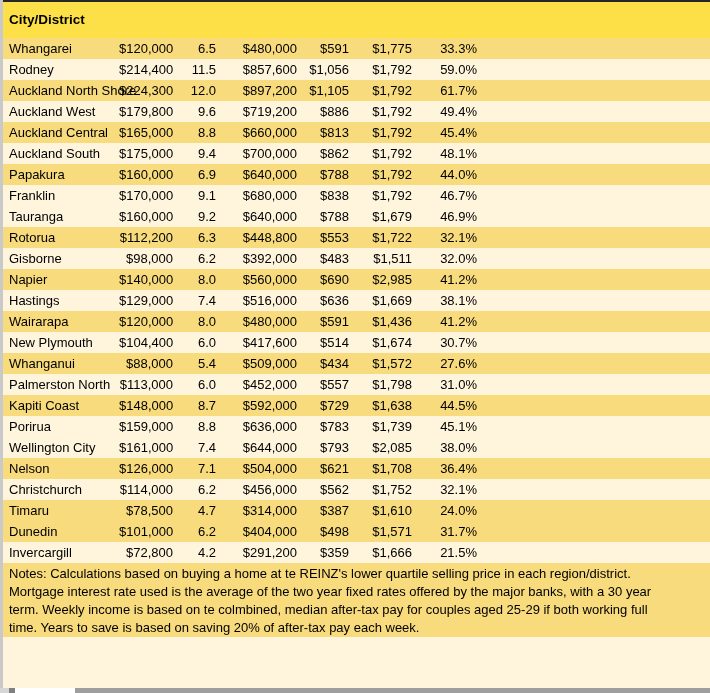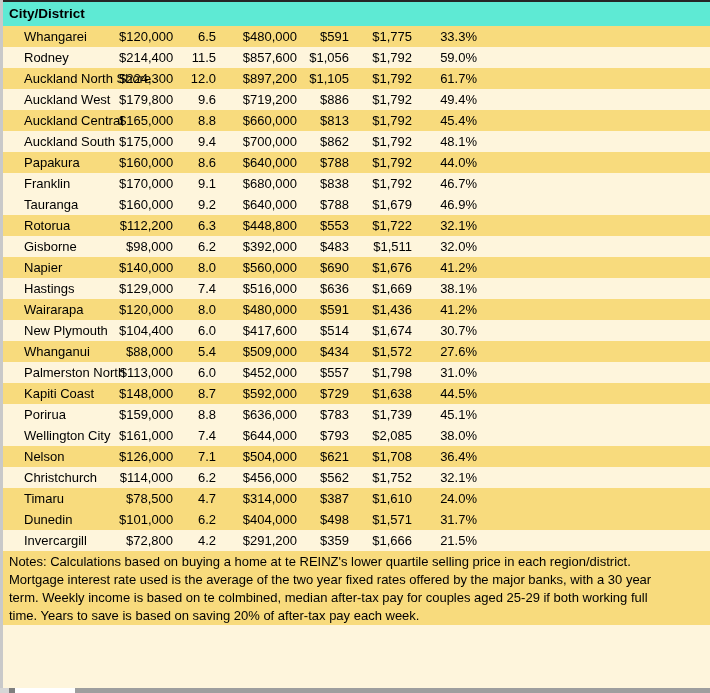--- a/index.html
+++ b/index.html
@@ -18,25 +18,25 @@
     border-collapse:collapse;table-layout:fixed;width:707px;
     margin:2px 0 0 3px;
   }
   col.c1{width:116px;} col.c2{width:56px;} col.c3{width:43px;}
   col.c4{width:81px;}  col.c5{width:52px;} col.c6{width:63px;}
   col.c7{width:65px;}  col.cf{width:231px;}
   th,td{
     padding:0;margin:0;font-size:13px;line-height:21px;height:21px;
     white-space:nowrap;overflow:visible;font-weight:normal;
   }
-  tr.head th{height:24px;line-height:24px;background:#5eead4;}
+  tr.head th{height:36px;line-height:24px;background:#fde047;}
   th.h-city{text-align:left;padding-left:6px;font-weight:bold;font-size:13.5px;}
   tr.gold td{background:#F8DB7D;}
   tr.cream td{background:#FEF5DC;}
-  .c-city{text-align:left;padding-left:21px;}
+  .c-city{text-align:left;padding-left:6px;}
   .c-num{text-align:right;padding-right:2px;}
   .notes{
     margin-left:3px;width:707px;height:74px;box-sizing:border-box;
     background:#F8DB7D;padding:2px 0 0 6px;
     font-size:13px;line-height:18px;
   }
   .notes div{white-space:nowrap;overflow:hidden;}
   .bottom-strip{position:absolute;left:0;bottom:0;width:710px;height:5px;background:#9E9E9E;}
   .corner-frag{position:absolute;left:0;bottom:0;width:9px;height:5px;background:#D6D6D6;}
   .corner-dark{position:absolute;left:9px;bottom:0;width:6px;height:5px;background:#7F7F7F;}
@@ -128,21 +128,21 @@
           <td class="c-num">9.4</td>
           <td class="c-num">$700,000</td>
           <td class="c-num">$862</td>
           <td class="c-num">$1,792</td>
           <td class="c-num">48.1%</td>
           <td></td>
         </tr>
         <tr class="gold">
           <td class="c-city">Papakura</td>
           <td class="c-num">$160,000</td>
-          <td class="c-num">8.6</td>
+          <td class="c-num">6.9</td>
           <td class="c-num">$640,000</td>
           <td class="c-num">$788</td>
           <td class="c-num">$1,792</td>
           <td class="c-num">44.0%</td>
           <td></td>
         </tr>
         <tr class="cream">
           <td class="c-city">Franklin</td>
           <td class="c-num">$170,000</td>
           <td class="c-num">9.1</td>
@@ -181,21 +181,21 @@
           <td class="c-num">$1,511</td>
           <td class="c-num">32.0%</td>
           <td></td>
         </tr>
         <tr class="gold">
           <td class="c-city">Napier</td>
           <td class="c-num">$140,000</td>
           <td class="c-num">8.0</td>
           <td class="c-num">$560,000</td>
           <td class="c-num">$690</td>
-          <td class="c-num">$1,676</td>
+          <td class="c-num">$2,985</td>
           <td class="c-num">41.2%</td>
           <td></td>
         </tr>
         <tr class="cream">
           <td class="c-city">Hastings</td>
           <td class="c-num">$129,000</td>
           <td class="c-num">7.4</td>
           <td class="c-num">$516,000</td>
           <td class="c-num">$636</td>
           <td class="c-num">$1,669</td>

